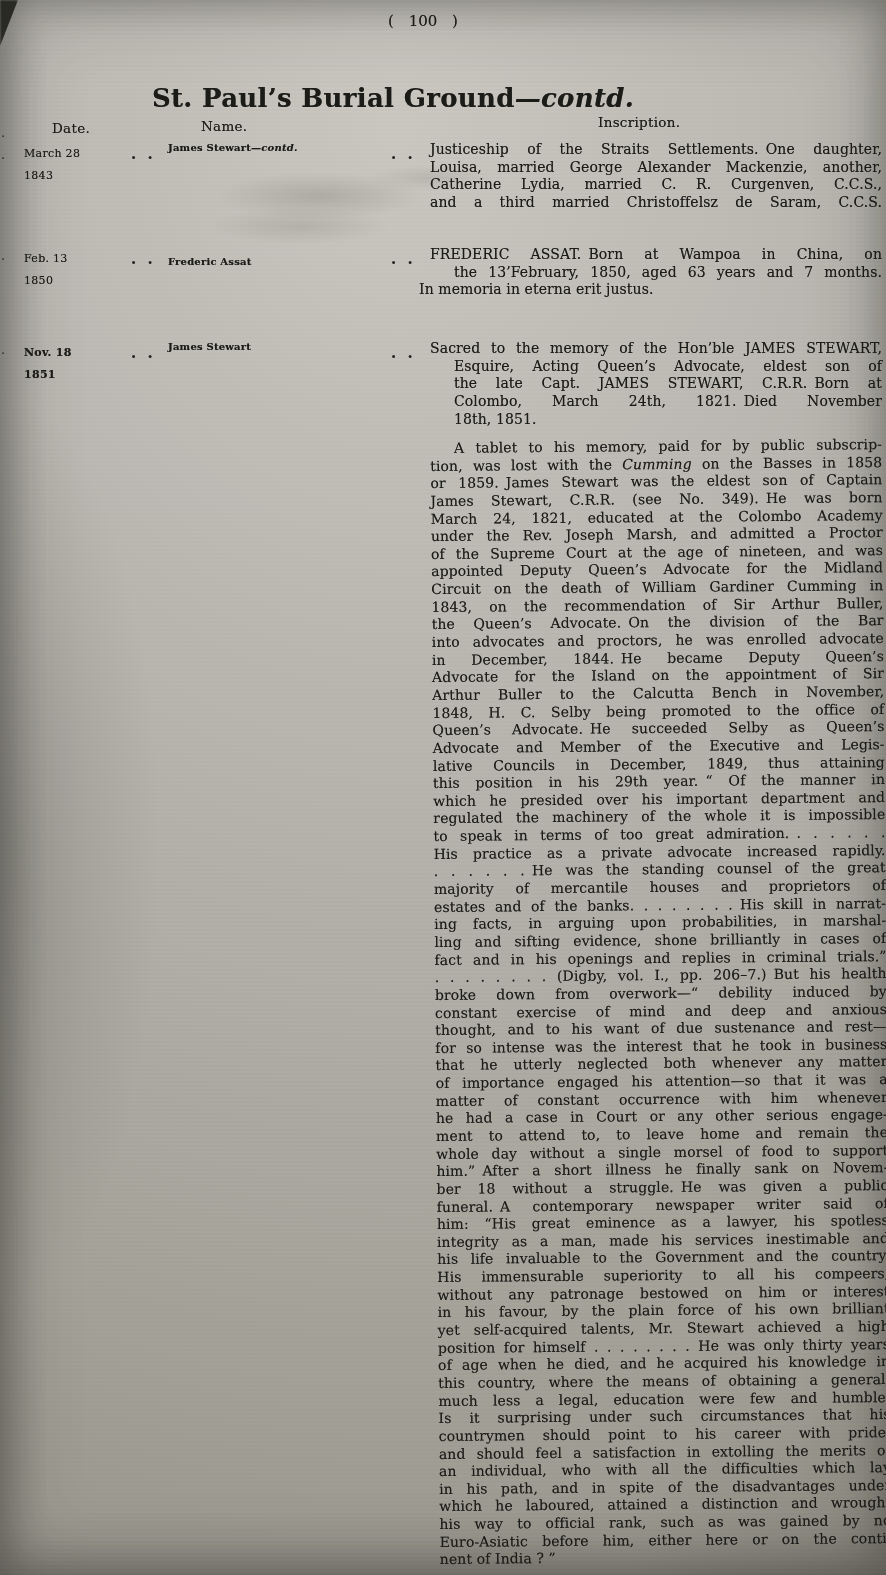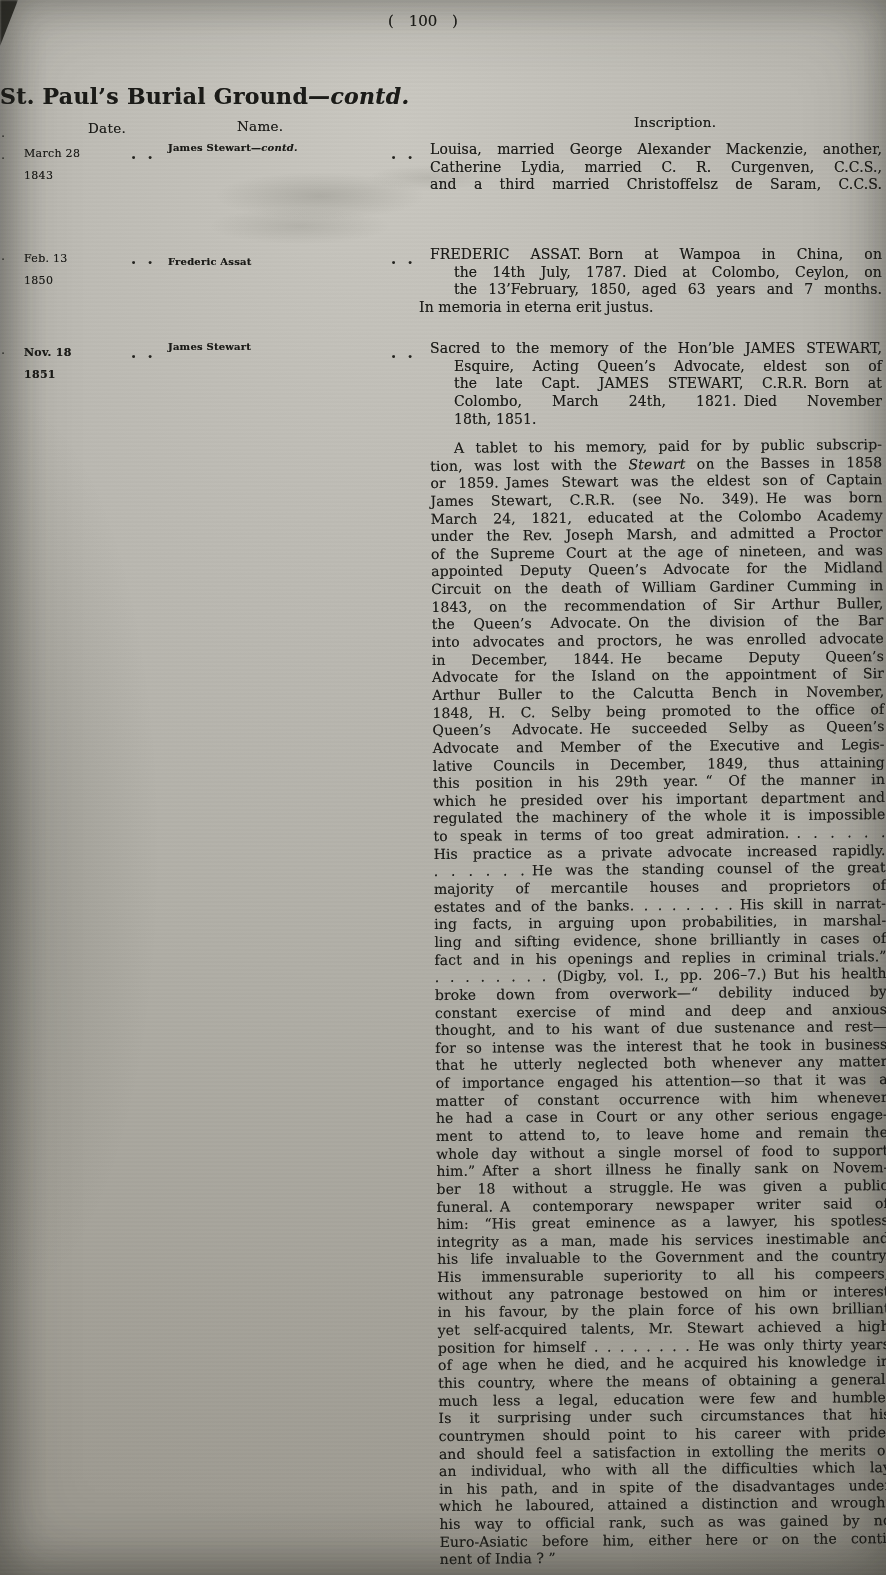--- a/index.html
+++ b/index.html
@@ -20,23 +20,23 @@
       repeating-linear-gradient(0deg, rgba(0,0,0,.012) 0 2px, rgba(255,255,255,.012) 2px 4px);
   }
   .corner{
     position:absolute;left:0;top:0;width:18px;height:46px;
     background:#14140f;clip-path:polygon(0 0,100% 0,0 100%);
     opacity:.8;filter:blur(1px);
   }
   .abs{position:absolute;}
   .ink{text-shadow:0 0 .5px rgba(25,25,20,.55);}
   #pgnum{left:0;width:782px;top:12px;text-align:center;font-size:15px;word-spacing:10px;padding-left:32px;}
-  #title{left:0;width:786px;top:83px;font-size:22px;font-weight:bold;letter-spacing:.3px;}
+  #title{left:0;width:786px;top:83px;text-align:center;font-size:26px;font-weight:bold;letter-spacing:.3px;}
   .it{font-style:italic;}
-  .colhdr{font-size:13.5px;letter-spacing:.3px;margin-left:36px;}
+  .colhdr{font-size:13.5px;letter-spacing:.3px;}
   #hdr-date{left:52px;top:120px;}
   #hdr-name{left:201px;top:118px;}
   #hdr-insc{left:598px;top:114px;}
   .mark{left:1px;font-size:13px;color:#2c2c28;}
   #mk0{top:125px;} #mk1{top:147px;} #mk2{top:248px;} #mk3{top:342px;}
   .datecol{width:106px;text-align:left;font-size:11px;line-height:22px;letter-spacing:.3px;}
   #e1-date{left:24px;top:143px;} #e2-date{left:24px;top:248px;} #e3-date{left:24px;top:342px;font-weight:bold;}
   .sep{font-size:15px;font-weight:bold;letter-spacing:3px;color:#22221e;}
   #e1-sep1{left:131px;top:145px;} #e1-sep2{left:391px;top:145px;}
   #e2-sep1{left:131px;top:250px;} #e2-sep2{left:391px;top:250px;}
@@ -77,35 +77,35 @@
   <span class="abs mark" id="mk3">.</span>
 
   <div class="abs ink datecol" id="e1-date">
     <div>March 28</div>
     <div>1843</div>
   </div>
   <div class="abs ink sep" id="e1-sep1">. .</div>
   <div class="abs ink namecol" id="e1-name"><span>James Stewart</span><span class="it">—contd.</span></div>
   <div class="abs ink sep" id="e1-sep2">. .</div>
   <div class="abs ink insc" id="e1-insc">
+      <div class="tline">Justiceship of the Straits Settlements. One daughter,</div>
       <div class="tline">Louisa, married George Alexander Mackenzie, another,</div>
       <div class="tline">Catherine Lydia, married C. R. Curgenven, C.C.S.,</div>
       <div class="tline">and a third married Christoffelsz de Saram, C.C.S.</div>
     </div>
 
   <div class="abs ink datecol" id="e2-date">
     <div>Feb. 13</div>
     <div>1850</div>
   </div>
   <div class="abs ink sep" id="e2-sep1">. .</div>
   <div class="abs ink namecol" id="e2-name"><span>Frederic Assat</span><span class="it"></span></div>
   <div class="abs ink sep" id="e2-sep2">. .</div>
   <div class="abs ink insc" id="e2-insc">
       <div class="tline">FREDERIC ASSAT. Born at Wampoa in China, on</div>
-      <div class="tline ind">the 14th July, 1787. Died at Colombo, Ceylon, on</div>
       <div class="tline ind">the 13’February, 1850, aged 63 years and 7 months.</div>
       <div class="tline out nj">In memoria in eterna erit justus.</div>
     </div>
 
   <div class="abs ink datecol" id="e3-date">
     <div>Nov. 18</div>
     <div>1851</div>
   </div>
   <div class="abs ink sep" id="e3-sep1">. .</div>
   <div class="abs ink namecol" id="e3-name"><span>James Stewart</span><span class="it"></span></div>
@@ -113,21 +113,21 @@
   <div class="abs ink insc" id="e3-insc">
       <div class="tline">Sacred to the memory of the Hon’ble JAMES STEWART,</div>
       <div class="tline ind">Esquire, Acting Queen’s Advocate, eldest son of</div>
       <div class="tline ind">the late Capt. JAMES STEWART, C.R.R. Born at</div>
       <div class="tline ind">Colombo, March 24th, 1821. Died November</div>
       <div class="tline ind nj">18th, 1851.</div>
     </div>
 
   <div class="abs ink" id="bio">
       <div class="tline ind">A tablet to his memory, paid for by public subscrip-</div>
-      <div class="tline"><span>tion, was lost with the </span><span class="it">Stewart</span><span> on the Basses in 1858</span></div>
+      <div class="tline"><span>tion, was lost with the </span><span class="it">Cumming</span><span> on the Basses in 1858</span></div>
       <div class="tline">or 1859. James Stewart was the eldest son of Captain</div>
       <div class="tline">James Stewart, C.R.R. (see No. 349). He was born</div>
       <div class="tline">March 24, 1821, educated at the Colombo Academy</div>
       <div class="tline">under the Rev. Joseph Marsh, and admitted a Proctor</div>
       <div class="tline">of the Supreme Court at the age of nineteen, and was</div>
       <div class="tline">appointed Deputy Queen’s Advocate for the Midland</div>
       <div class="tline">Circuit on the death of William Gardiner Cumming in</div>
       <div class="tline">1843, on the recommendation of Sir Arthur Buller,</div>
       <div class="tline">the Queen’s Advocate. On the division of the Bar</div>
       <div class="tline">into advocates and proctors, he was enrolled advocate</div>

